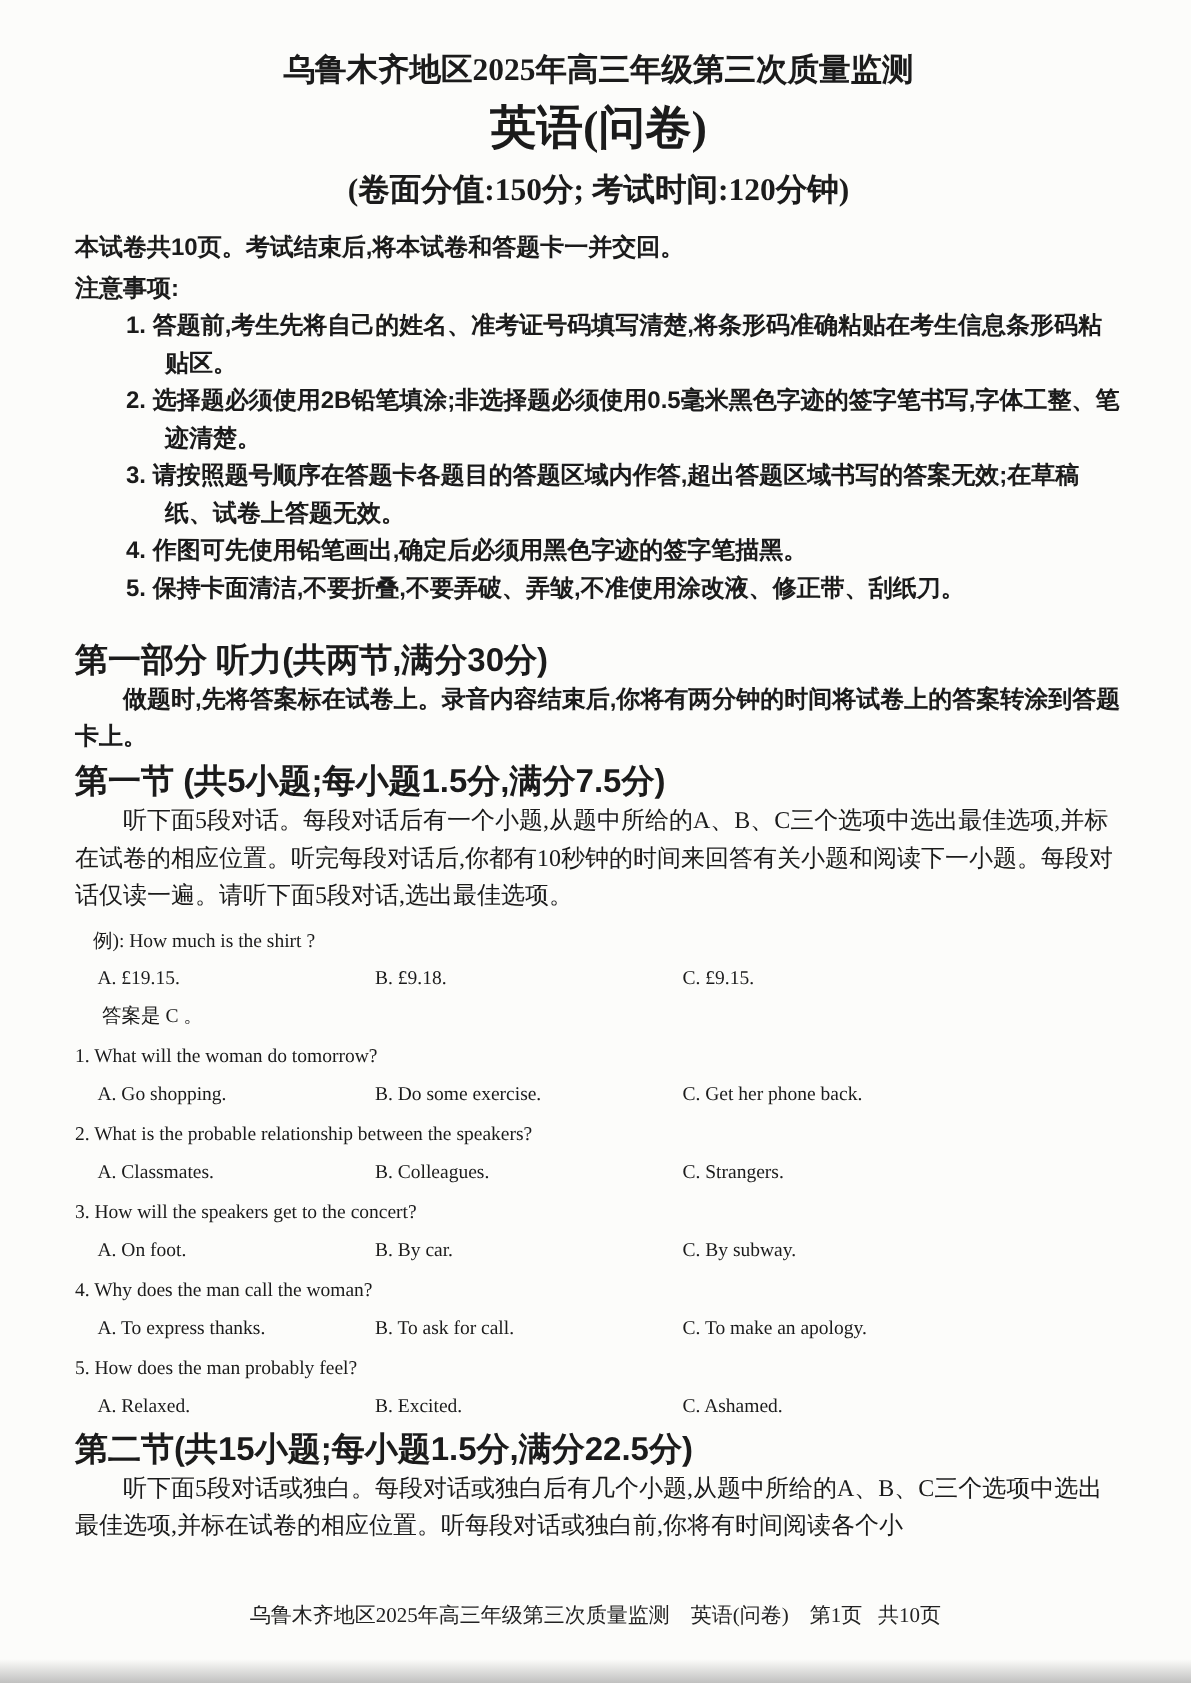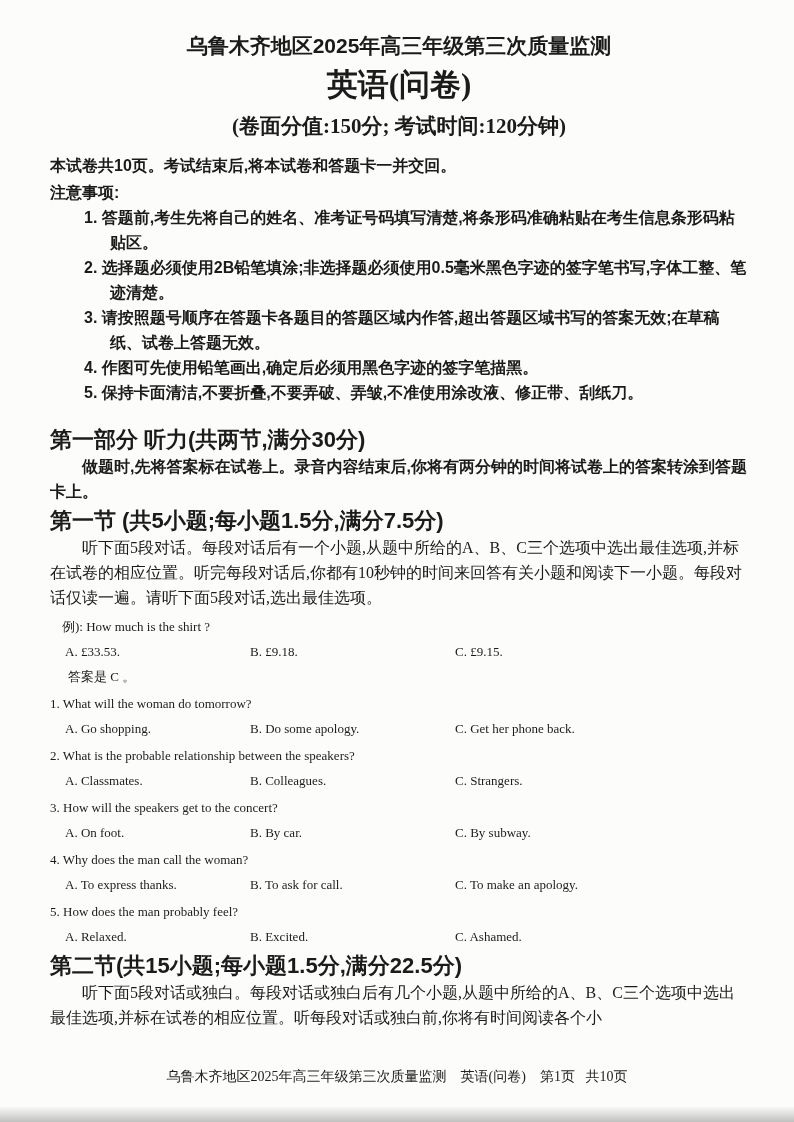--- a/index.html
+++ b/index.html
@@ -31,21 +31,21 @@
     right: 46px;
     top: 26px;
     font-size: 16px;
     line-height: 25px;
   }
   .exam-title {
     margin: 6px 0 0 0;
     text-align: center;
     font-size: 21px;
     font-weight: 700;
-    font-family: Liberation Sans, sans-serif;
+    font-family: Liberation Serif, serif;
     line-height: 28px;
   }
   .subject-title {
     margin: 6px 0 4px 0;
     text-align: center;
     font-size: 31px;
     font-weight: 700;
     font-family: "Liberation Serif", serif;
     line-height: 38px;
   }
@@ -125,31 +125,31 @@
     </div>
 
     <p class="cn-bold section-head" style="margin-top:22px;">第一部分  听力(共两节,满分30分)</p>
     <p class="cn-bold indent2 para-note">做题时,先将答案标在试卷上。录音内容结束后,你将有两分钟的时间将试卷上的答案转涂到答题卡上。</p>
 
     <p class="cn-bold section-head" style="margin-top:4px;">第一节  (共5小题;每小题1.5分,满分7.5分)</p>
     <p class="cn indent2 para-note">听下面5段对话。每段对话后有一个小题,从题中所给的A、B、C三个选项中选出最佳选项,并标在试卷的相应位置。听完每段对话后,你都有10秒钟的时间来回答有关小题和阅读下一小题。每段对话仅读一遍。请听下面5段对话,选出最佳选项。</p>
 
     <p class="en example-q">例): How much is the shirt ?</p>
     <div class="opts en">
-      <span class="opt-a">A. £33.53.</span>
+      <span class="opt-a">A. £19.15.</span>
       <span class="opt-b">B. £9.18.</span>
       <span class="opt-c">C. £9.15.</span>
     </div>
     <p class="en answer-line">答案是 C 。</p>
 
     <div>
       <p class="en qtext">1. What will the woman do tomorrow?</p>
       <div class="opts en">
         <span class="opt-a">A. Go shopping.</span>
-        <span class="opt-b">B. Do some apology.</span>
+        <span class="opt-b">B. Do some exercise.</span>
         <span class="opt-c">C. Get her phone back.</span>
       </div>
     </div>
 
     <div>
       <p class="en qtext">2. What is the probable relationship between the speakers?</p>
       <div class="opts en">
         <span class="opt-a">A. Classmates.</span>
         <span class="opt-b">B. Colleagues.</span>
         <span class="opt-c">C. Strangers.</span>

